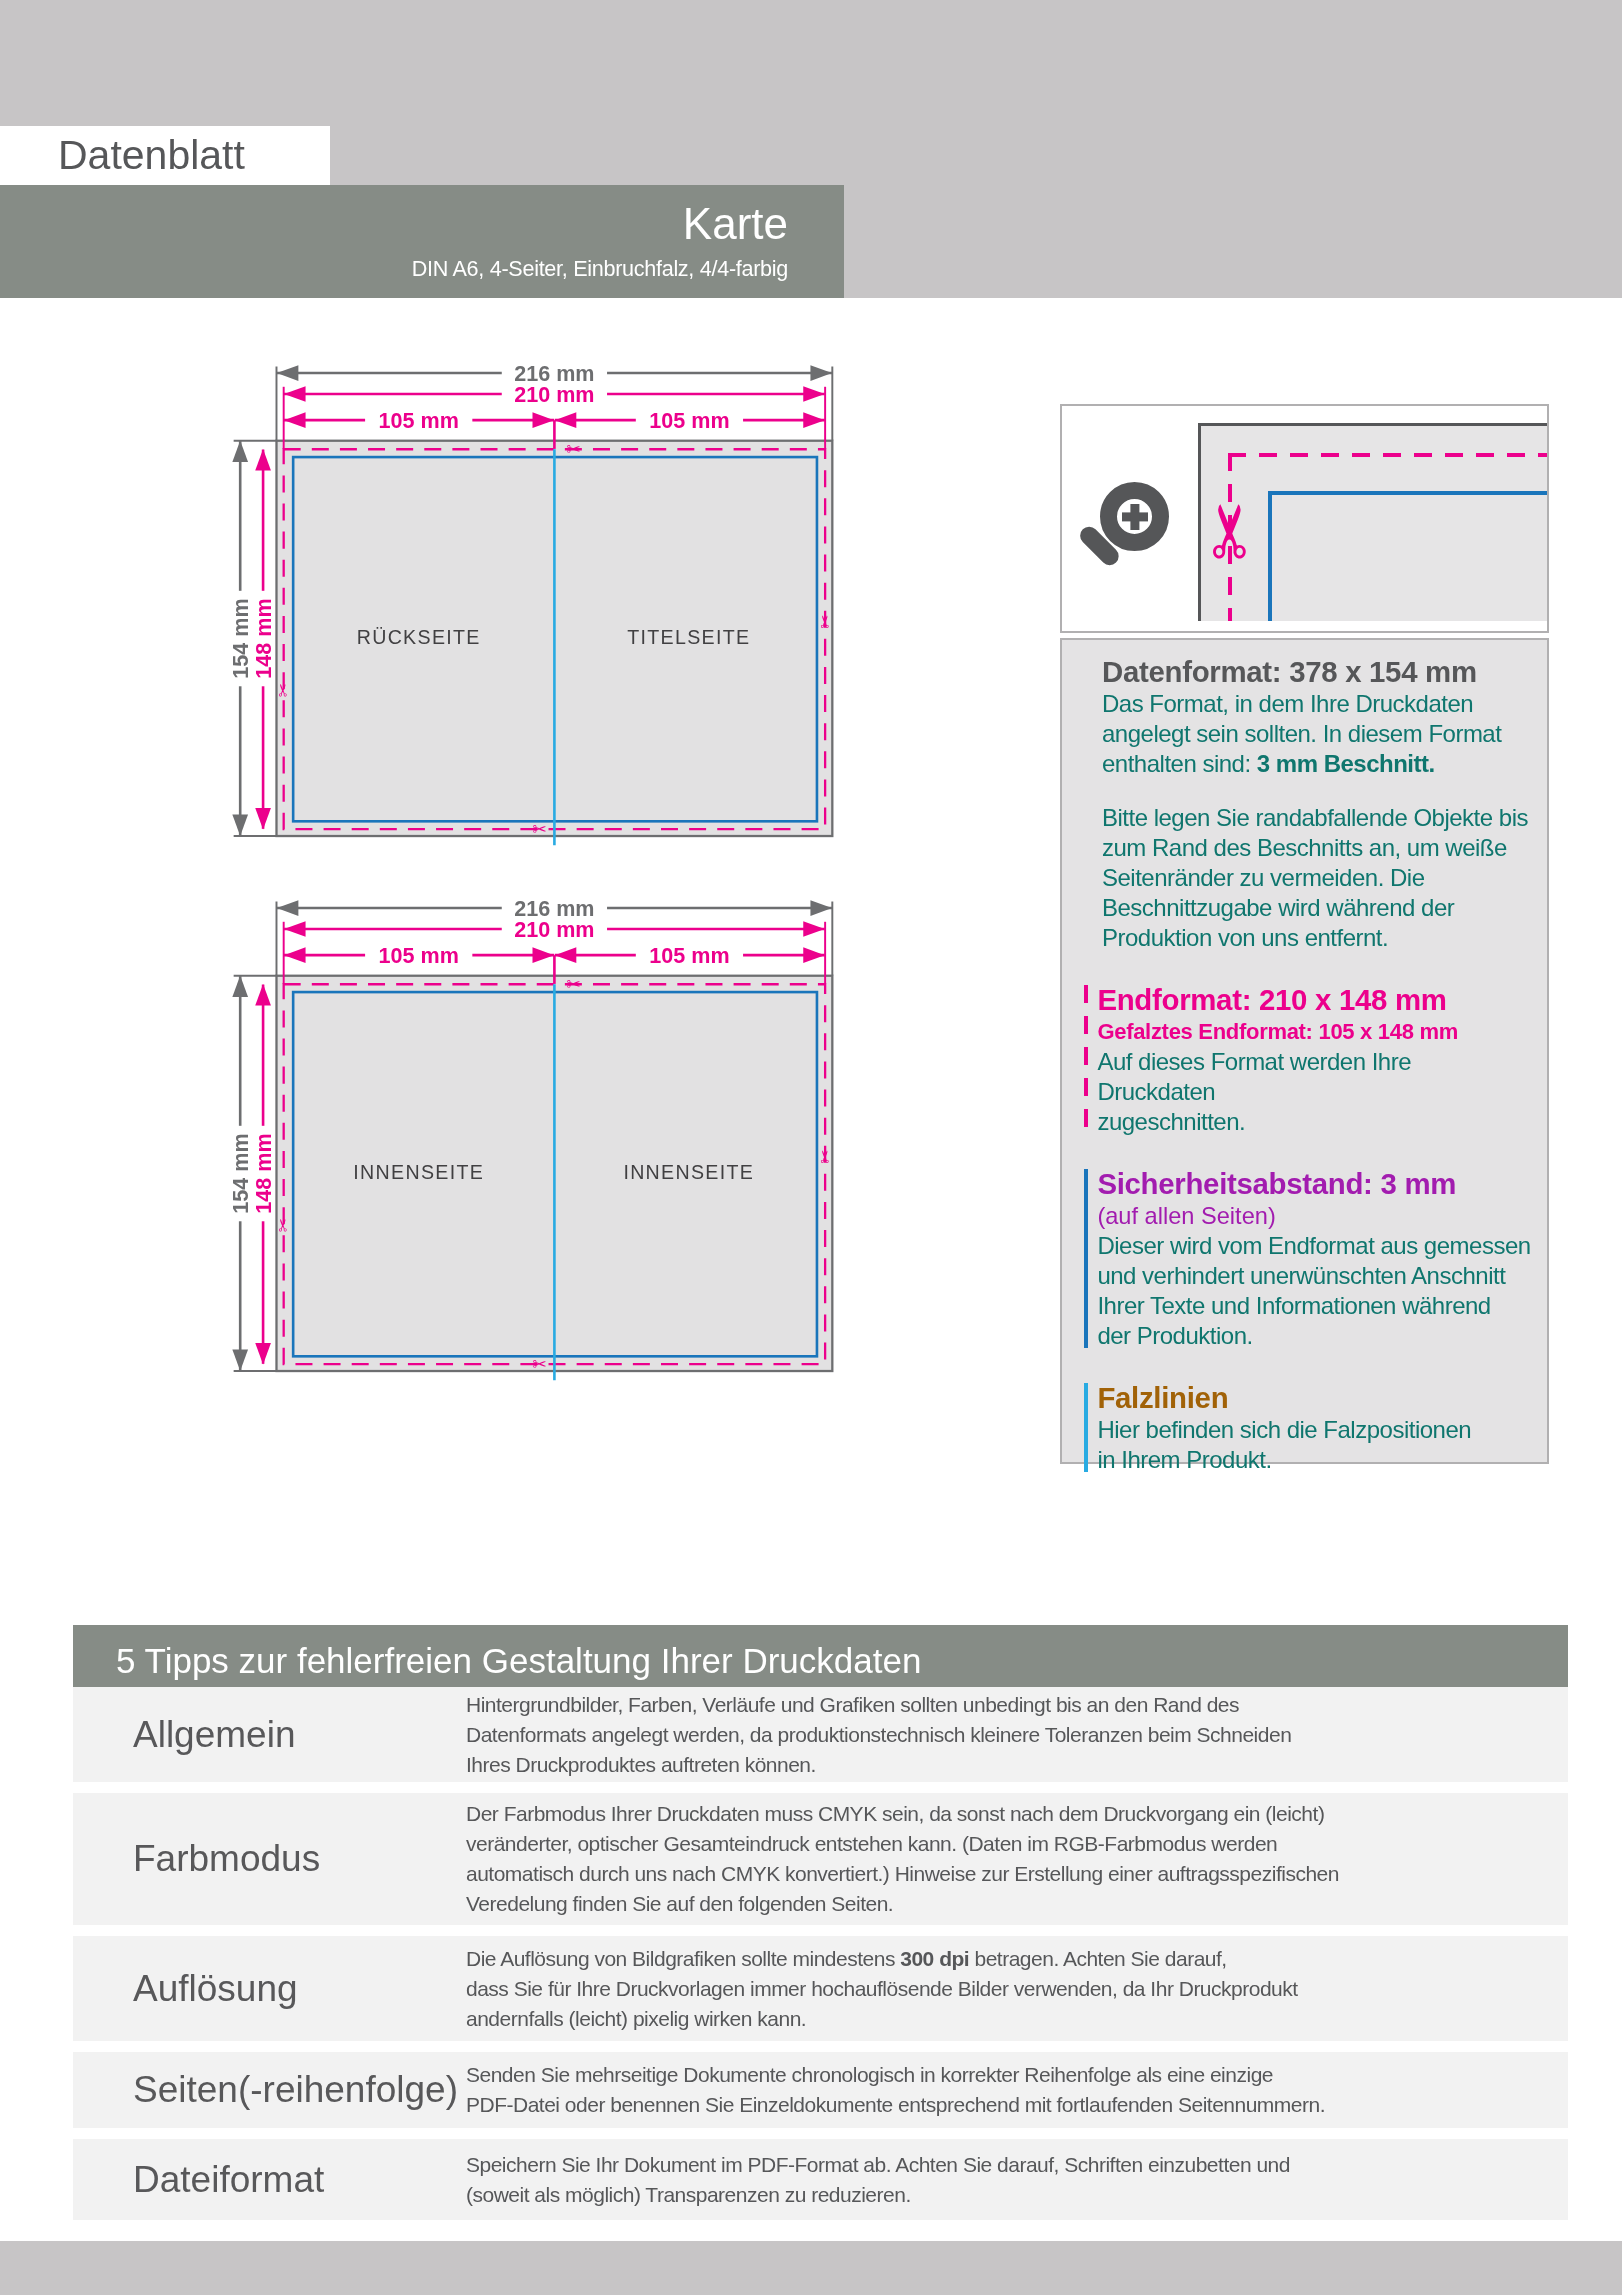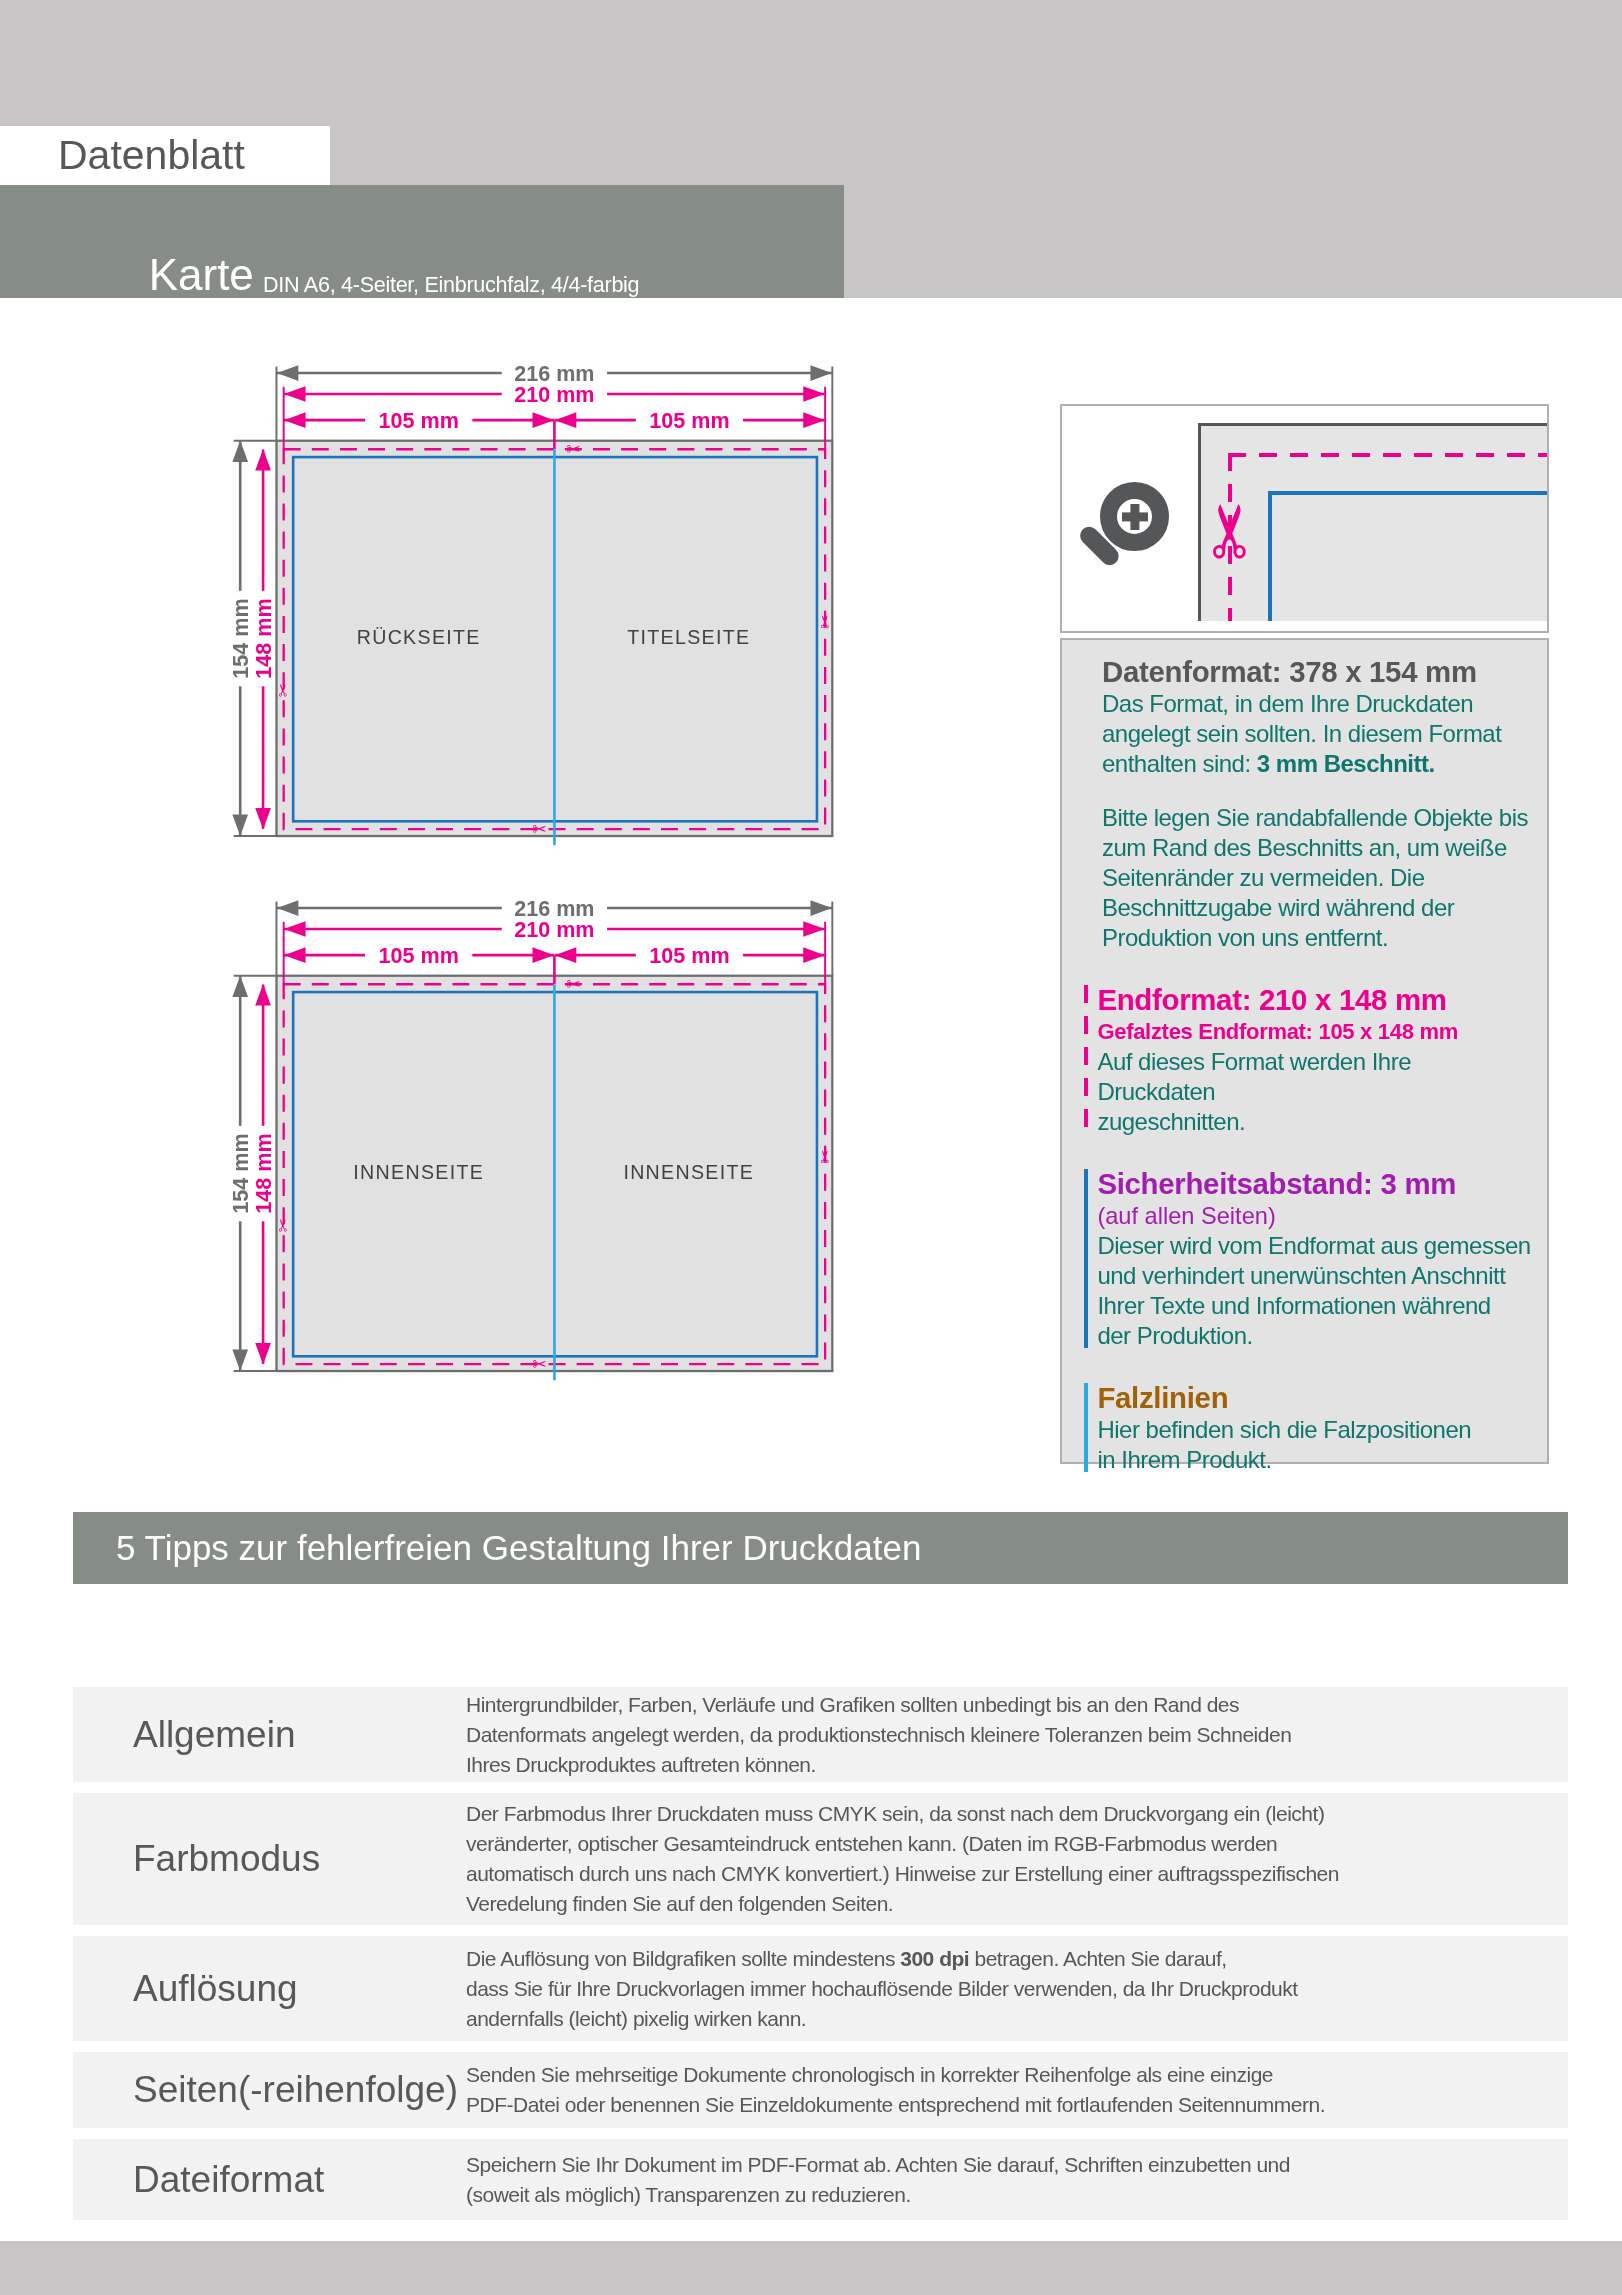--- a/index.html
+++ b/index.html
@@ -8,21 +8,21 @@
     font-family:"Liberation Sans", sans-serif;color:#565759;overflow:hidden;
   }
   .abs{position:absolute;}
 
   
   .top-bg{left:0;top:0;width:1623px;height:298px;background:#c7c5c6;}
   .title-box{left:0;top:126px;width:330px;height:59px;background:#ffffff;
     font-size:41px;line-height:59px;padding-left:58px;box-sizing:border-box;
     color:#565759;letter-spacing:0;}
   .product-band{left:0;top:185px;width:844px;height:113px;background:#868c86;
-    display:flex;flex-direction:row;align-items:flex-end;justify-content:center;
+    display:flex;flex-direction:column;align-items:flex-end;justify-content:center;
     box-sizing:border-box;padding-right:56px;gap:9.2px;}
   .product-title{color:#ffffff;font-size:44px;line-height:1.05;}
   .product-subtitle{color:#ffffff;font-size:21.6px;letter-spacing:-0.3px;}
 
   
   svg.diagram{position:absolute;left:216px;}
   svg.diagram text{font-family:"Liberation Sans", sans-serif;}
   .dimtext{font-size:33px;font-weight:600;}
   .sidetext{font-size:30px;fill:#414042;letter-spacing:2px;}
   .scis{font-family:"DejaVu Sans", sans-serif;font-size:26px;fill:#ec008c;}
@@ -61,21 +61,21 @@
   .t-dark{color:#565759;}
   .t-magenta{color:#ec008c;}
   .t-blue{color:#a21caf;}
   .t-cyan{color:#a16207;}
   .sec-sub-bold{font-size:22px;font-weight:bold;line-height:30px;letter-spacing:-0.3px;}
   .sec-sub{font-size:23.6px;line-height:30px;}
   .sec-body{font-size:24px;line-height:30px;color:#0f766e;white-space:pre-line;letter-spacing:-0.5px;}
   .gap{height:23.6px;}
 
   
-  .tips-bar{left:73px;top:1512px;width:1495px;height:72px;background:#868c86;
+  .tips-bar{left:73px;top:1625px;width:1495px;height:72px;background:#868c86;
     color:#ffffff;font-size:35px;line-height:72px;padding-left:43px;box-sizing:border-box;}
   .tips-rows{left:73px;top:1687px;width:1495px;display:flex;flex-direction:column;gap:11px;}
   .tip-row{background:#f2f2f2;display:flex;align-items:center;box-sizing:border-box;}
   .tip-row:nth-child(1){min-height:95px;}
   .tip-row:nth-child(2){min-height:132px;}
   .tip-row:nth-child(3){min-height:105px;}
   .tip-row:nth-child(4){min-height:76px;}
   .tip-row:nth-child(5){min-height:81px;}
   .tip-label{width:393px;padding-left:60px;box-sizing:border-box;font-size:37px;color:#58585a;
     letter-spacing:0;flex-shrink:0;}

